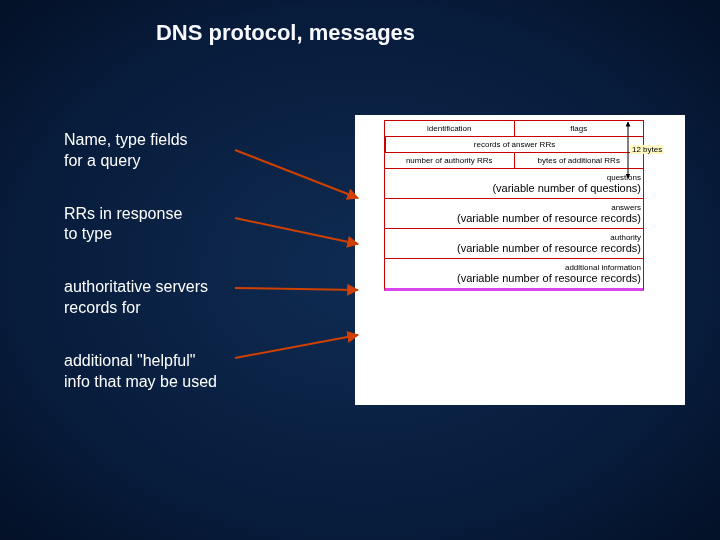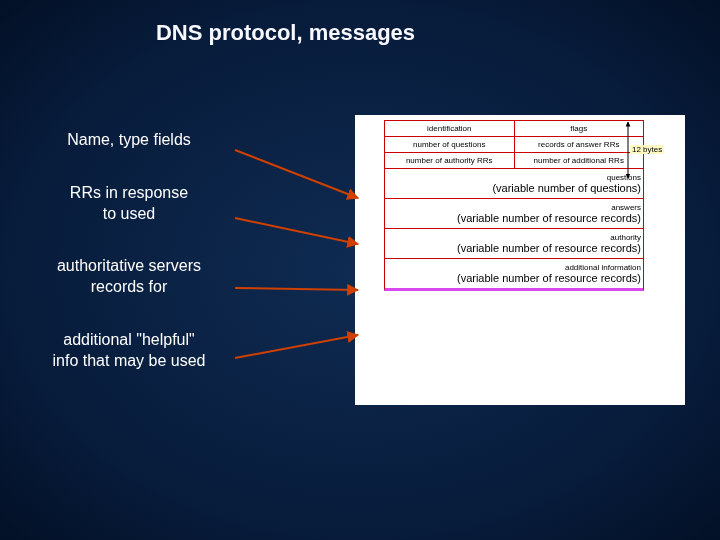--- a/index.html
+++ b/index.html
@@ -17,24 +17,24 @@
     top: 20px;
     left: 0;
     width: 571px;
     text-align: center;
     font-weight: bold;
     font-size: 22px;
     color: #f8f8ff;
   }
   .labels {
     position: absolute;
-    left: 44px;
+    left: 64px;
     top: 130px;
     width: 170px;
-    text-align: center;
+    text-align: left;
     font-size: 16px;
     line-height: 1.3;
   }
   .label-group {
     margin-bottom: 32px;
   }
   .diagram-box {
     position: absolute;
     top: 120px;
     left: 360px;
@@ -101,52 +101,52 @@
   }
 </style>
 </head>
 <body>
 
 <div class="title">DNS protocol, messages</div>
 
 <div class="labels">
   <div class="label-group">
     <div>Name, type fields</div>
+    <div>for a query</div>
   </div>
   <div class="label-group">
     <div>RRs in response</div>
-    <div>to used</div>
+    <div>to type</div>
   </div>
   <div class="label-group">
     <div>authoritative servers</div>
     <div>records for</div>
   </div>
   <div class="label-group">
     <div>additional "helpful"</div>
     <div>info that may be used</div>
   </div>
 </div>
 
 <div class="white-bg"></div>
 
 <div class="diagram-box">
   <div class="row">
     <div class="cell">identification</div>
     <div class="divider"></div>
     <div class="cell">flags</div>
   </div>
   <div class="row">
-    <div class="cell">number of questions</div>
     <div class="divider"></div>
     <div class="cell">records of answer RRs</div>
   </div>
   <div class="row">
     <div class="cell">number of authority RRs</div>
     <div class="divider"></div>
-    <div class="cell">number of additional RRs</div>
+    <div class="cell">bytes of additional RRs</div>
   </div>
   <div class="var-row">
     <div>questions</div>
     <div class="var-sub">(variable number of questions)</div>
   </div>
   <div class="var-row">
     <div>answers</div>
     <div class="var-sub">(variable number of resource records)</div>
   </div>
   <div class="var-row">

